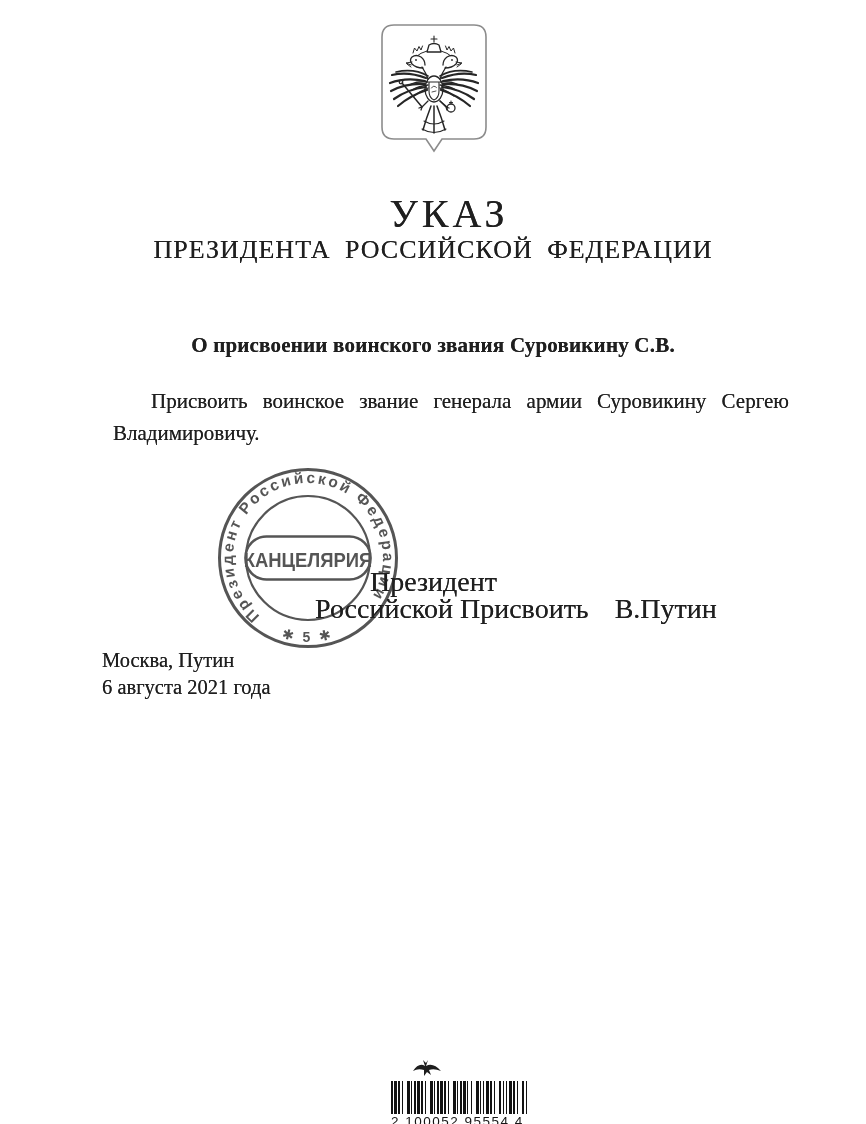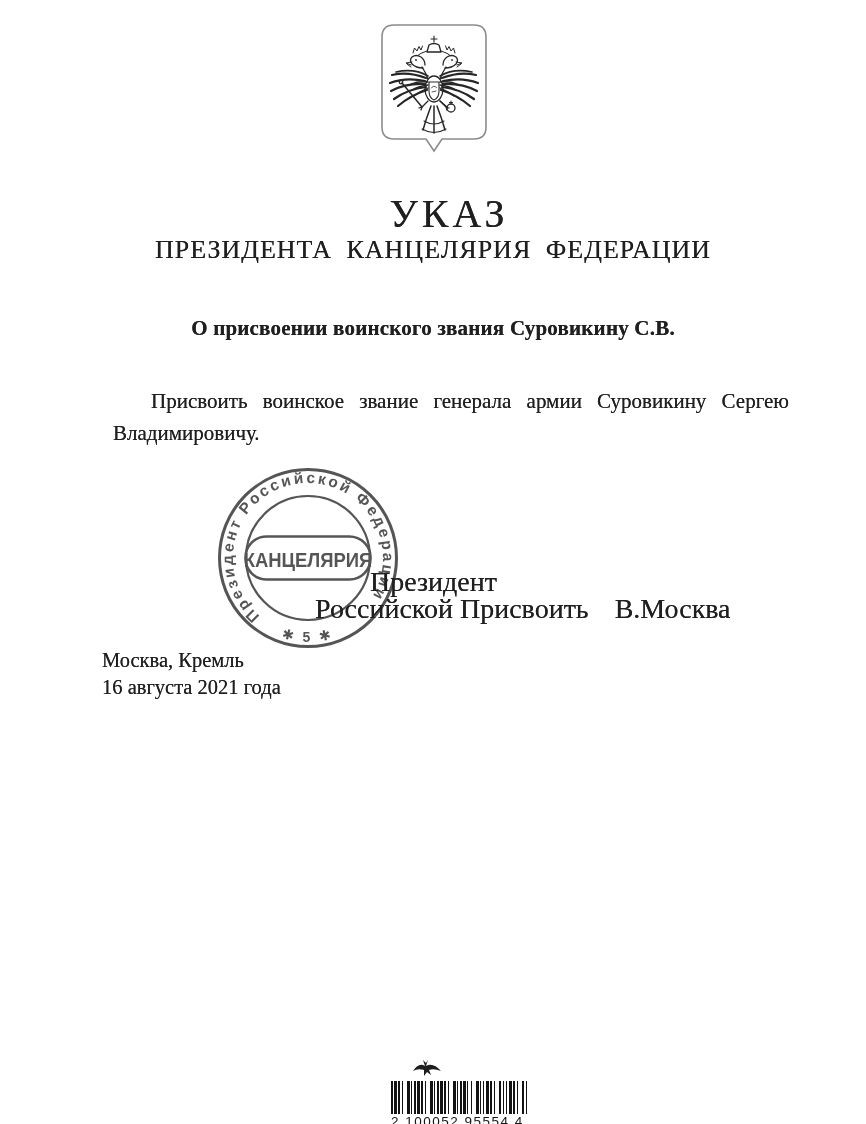--- a/index.html
+++ b/index.html
@@ -22,21 +22,21 @@
     margin:16px;text-align:center;
     font-size:40px;font-weight:normal;line-height:40px;letter-spacing:4px;
   }
   .subtitle{
     position:absolute;left:0;top:235px;width:100%;
     margin:0;text-align:center;
     font-size:26px;font-weight:normal;line-height:30px;
     letter-spacing:1px;word-spacing:7px;
   }
   .subject{
-    position:absolute;left:0;top:316px;width:100%;
+    position:absolute;left:0;top:333px;width:100%;
     margin:0;text-align:center;
     font-size:21px;font-weight:bold;line-height:24px;letter-spacing:.2px;
   }
   .body-par{
     position:absolute;left:101px;top:374px;width:676px;
     margin:12px;
     font-size:21px;line-height:31.5px;
     text-align:justify;text-indent:38px;
   }
 
@@ -118,21 +118,21 @@
 
       <path d="M44,86 L24,62" stroke-width="1.5"></path>
       <circle cx="23" cy="61" r="1.8"></circle>
       <path d="M62,80 L69,86"></path>
       <circle cx="73" cy="87" r="4" stroke-width="1.3"></circle>
       <path d="M73,83 V80 M71.5,81.5 H74.5" stroke-width="1"></path>
     </g>
   </svg>
 
   <h1 class="title txt">УКАЗ</h1>
-  <h2 class="subtitle txt">ПРЕЗИДЕНТА КАНЦЕЛЯРИЯ ФЕДЕРАЦИИ</h2>
+  <h2 class="subtitle txt">ПРЕЗИДЕНТА РОССИЙСКОЙ ФЕДЕРАЦИИ</h2>
   <h3 class="subject txt">О присвоении воинского звания Суровикину С.В.</h3>
   <p class="body-par txt">Присвоить воинское звание генерала армии Суровикину Сергею Владимировичу.</p>
 
   <svg class="stamp" viewBox="0 0 190 190" aria-hidden="true">
     <defs>
       <path id="ring-path" d="M48.8,154.1 A75,75 0 1 1 156.4,138" fill="none"></path>
       <path id="bottom-path" d="M46.8,163.8 A84,84 0 0 0 143.2,163.8" fill="none"></path>
     </defs>
     <circle cx="95" cy="95" r="88.5" fill="none" stroke="#343434" stroke-width="3"></circle>
     <circle cx="95" cy="95" r="62" fill="none" stroke="#343434" stroke-width="2.2"></circle>
@@ -142,27 +142,27 @@
     <text class="stamp-text" font-size="14" letter-spacing="3" fill="#343434" text-anchor="middle">
       <textPath href="#bottom-path" startOffset="50%">✱ 5 ✱</textPath>
     </text>
     <rect x="32.5" y="73.5" width="125" height="43" rx="21" fill="#ffffff" stroke="#343434" stroke-width="2.6"></rect>
     <text class="stamp-text" font-size="20.5" fill="#343434" text-anchor="middle" transform="translate(95,103.5) scale(0.9,1)">КАНЦЕЛЯРИЯ</text>
   </svg>
 
   <div class="signature txt">
     <div class="l1">Президент</div>
     <div class="l2">
-      <span>Российской Присвоить</span><span class="gap"></span><span>В.Москва</span>
+      <span>Российской Присвоить</span><span class="gap"></span><span>В.Путин</span>
     </div>
   </div>
 
   <div class="issue txt">
-    <div>Москва, Кремль</div>
-    <div>16 августа 2021 года</div>
+    <div>Москва, Путин</div>
+    <div>6 августа 2021 года</div>
   </div>
 
   <div class="barcode">
     <svg class="mark" viewBox="0 0 36 22" aria-hidden="true">
       <path fill="#1d1d1d" d="M4,14 Q10,5 16,9 L14,3 L17,6 L19,3 L17,9 Q24,5 32,14 Q25,11 20,13 L22,18 L18,15 L15,19 L15,13 Q9,11 4,14 Z"></path>
     </svg>
     <div class="bars"></div>
     <div class="digits">2 100052 95554 4</div>
   </div>
 

